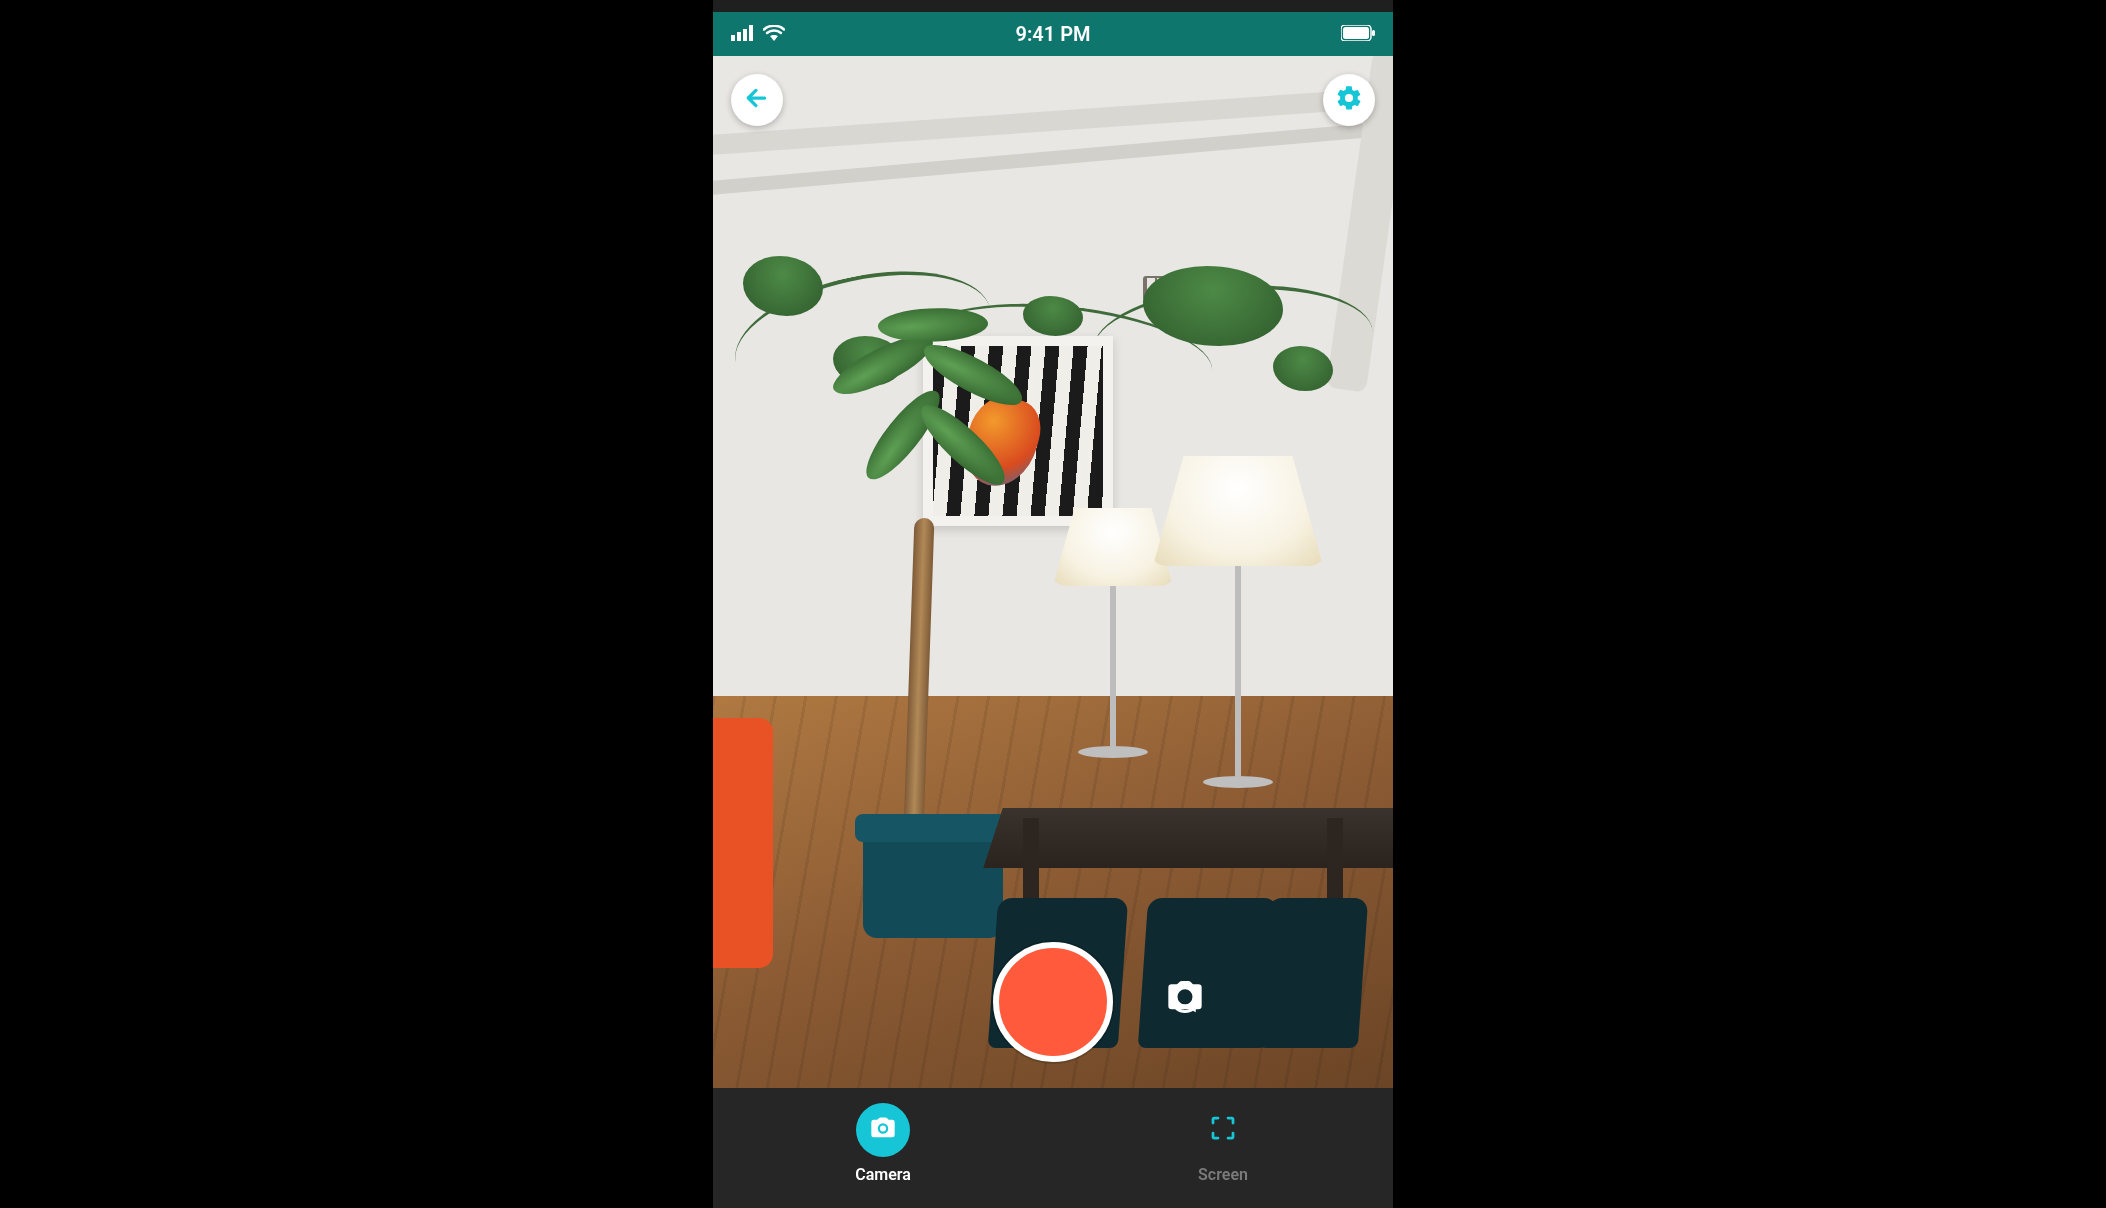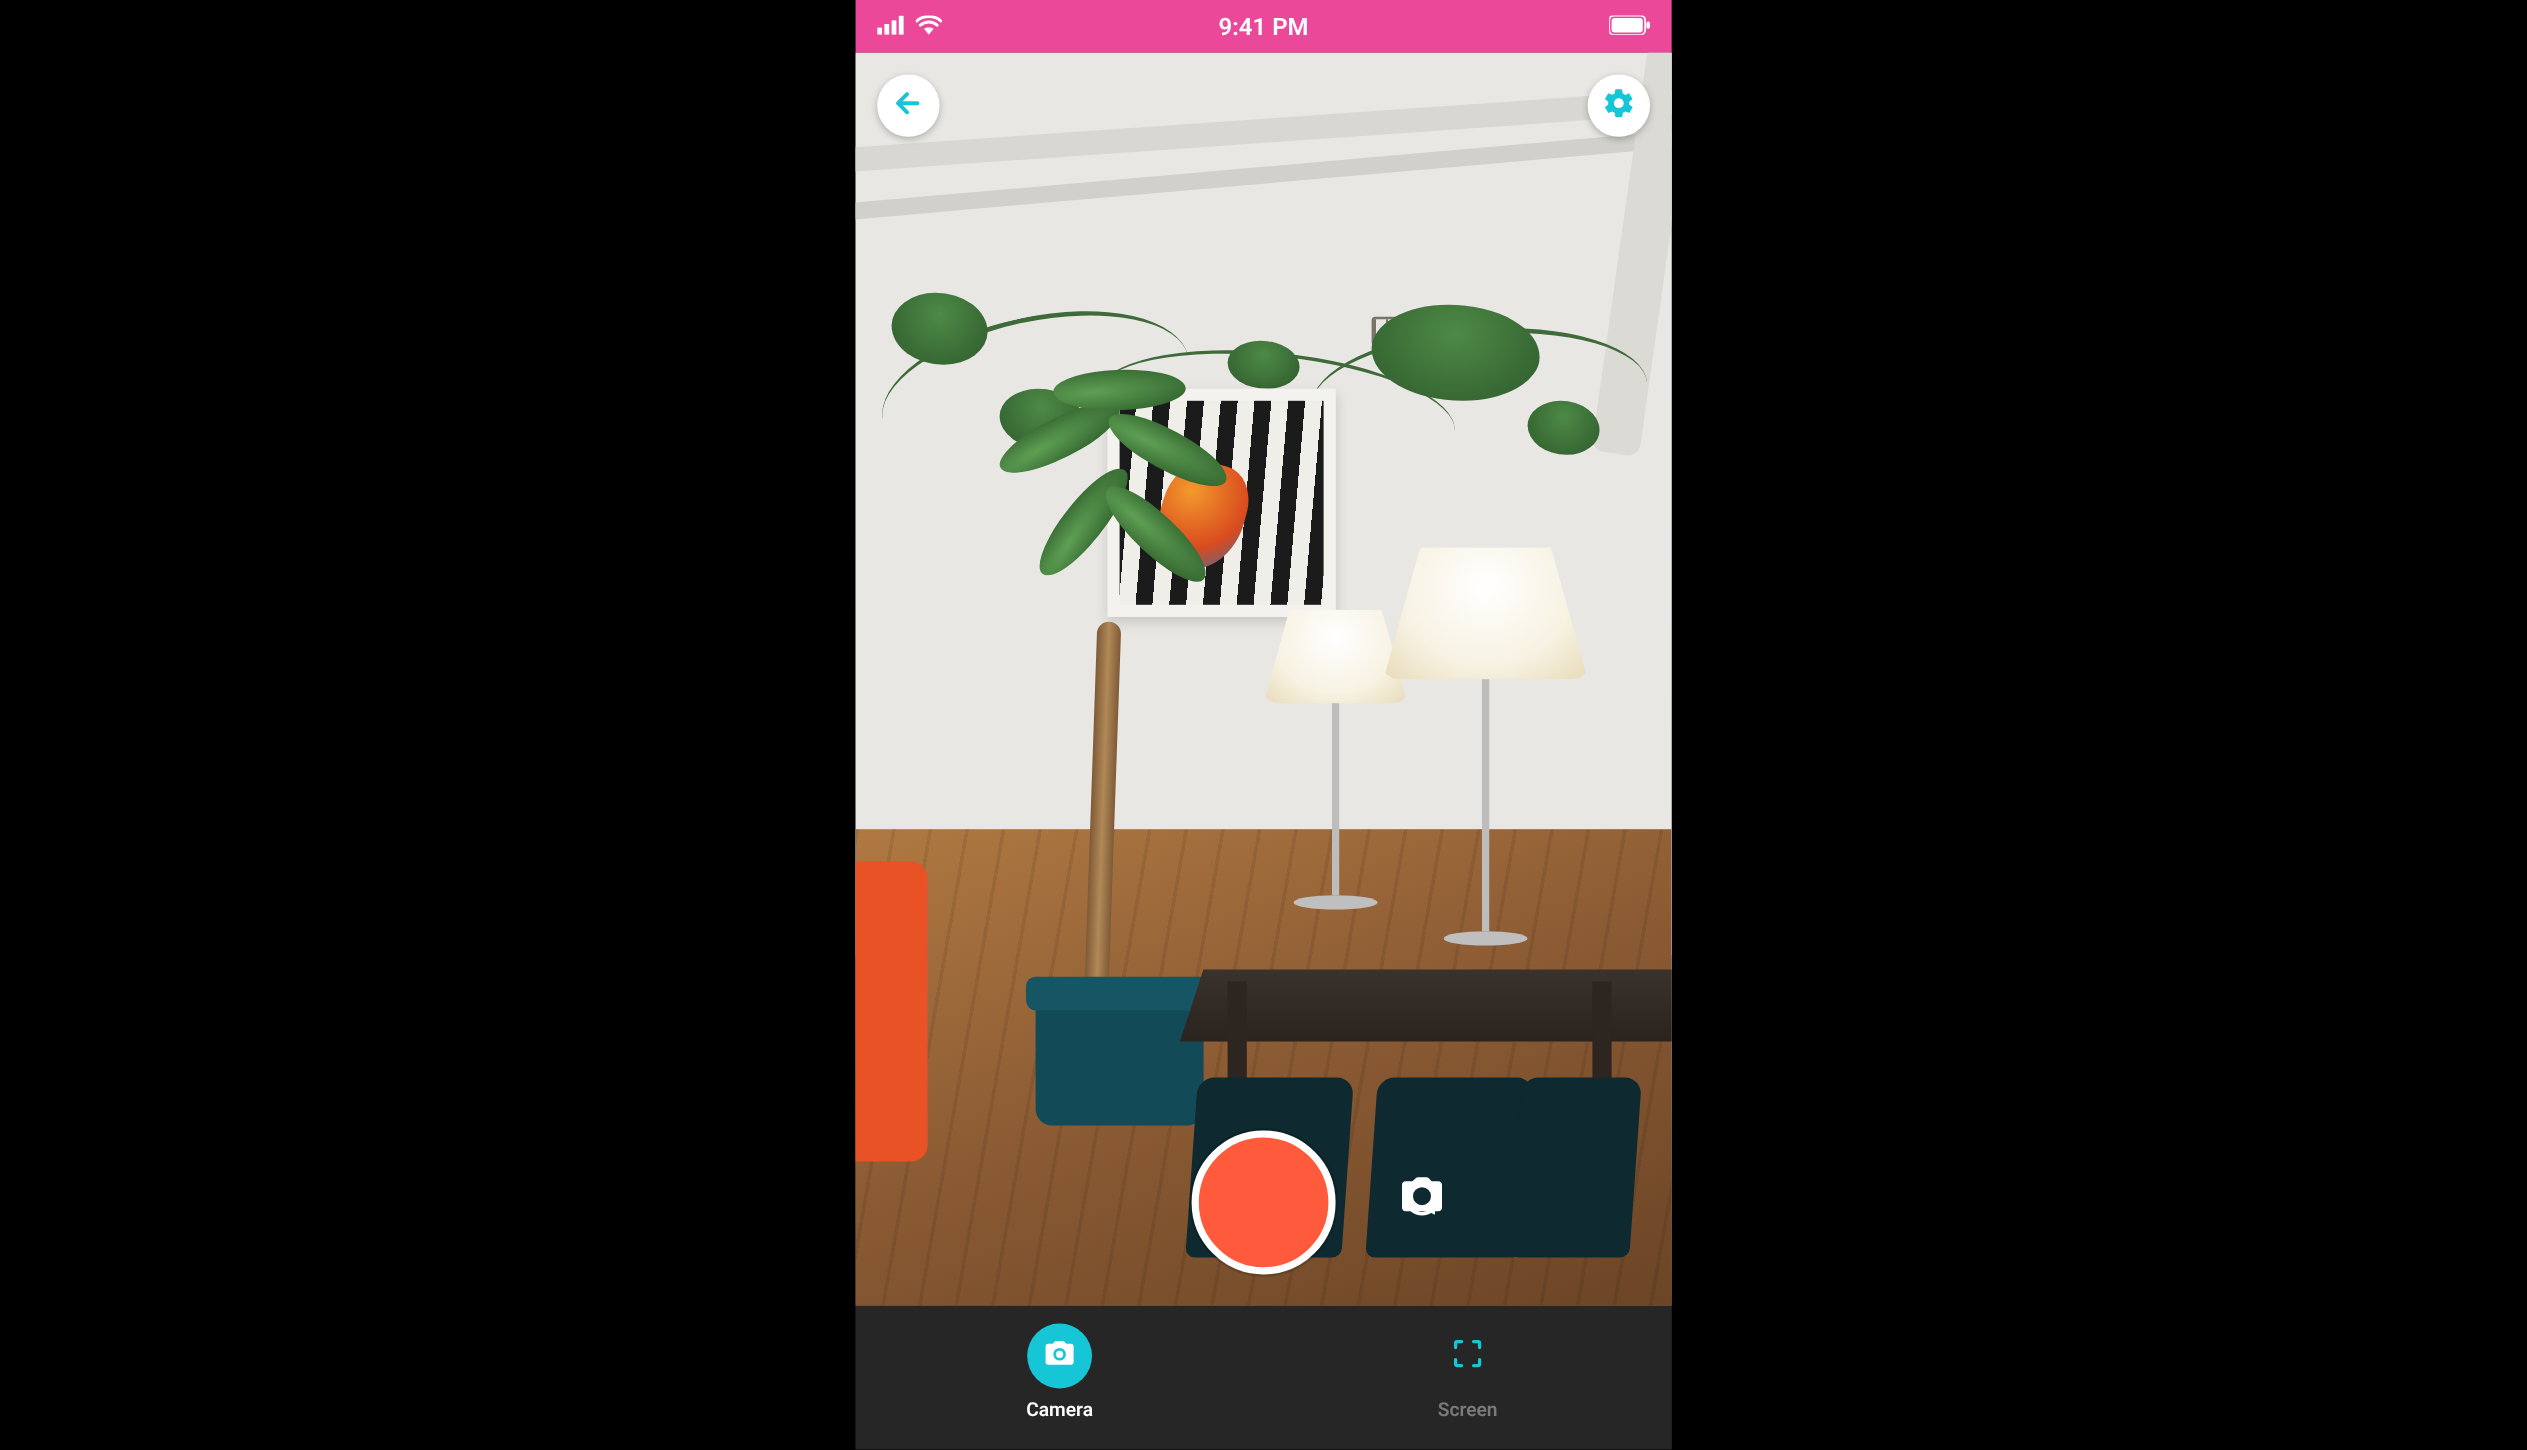--- a/index.html
+++ b/index.html
@@ -16,28 +16,29 @@
       width: 680px;
       height: 1208px;
       background: #1f1f1f;
       position: relative;
       display: flex;
       flex-direction: column;
     }
     
     .status-bar {
       height: 44px;
-      background: #ec4899;
+      background: #0f766e;
       display: flex;
       justify-content: space-between;
       align-items: center;
       padding: 0 18px;
       color: #fff;
       font-size: 20px;
       font-weight: 600;
+      margin-top: 12px;
     }
     .status-left { display: flex; align-items: center; gap: 8px; }
     .status-center { position: absolute; left: 0; right: 0; text-align: center; pointer-events: none; }
     .status-right { display: flex; align-items: center; }
 
     
     .viewfinder {
       flex: 1;
       position: relative;
       overflow: hidden;

